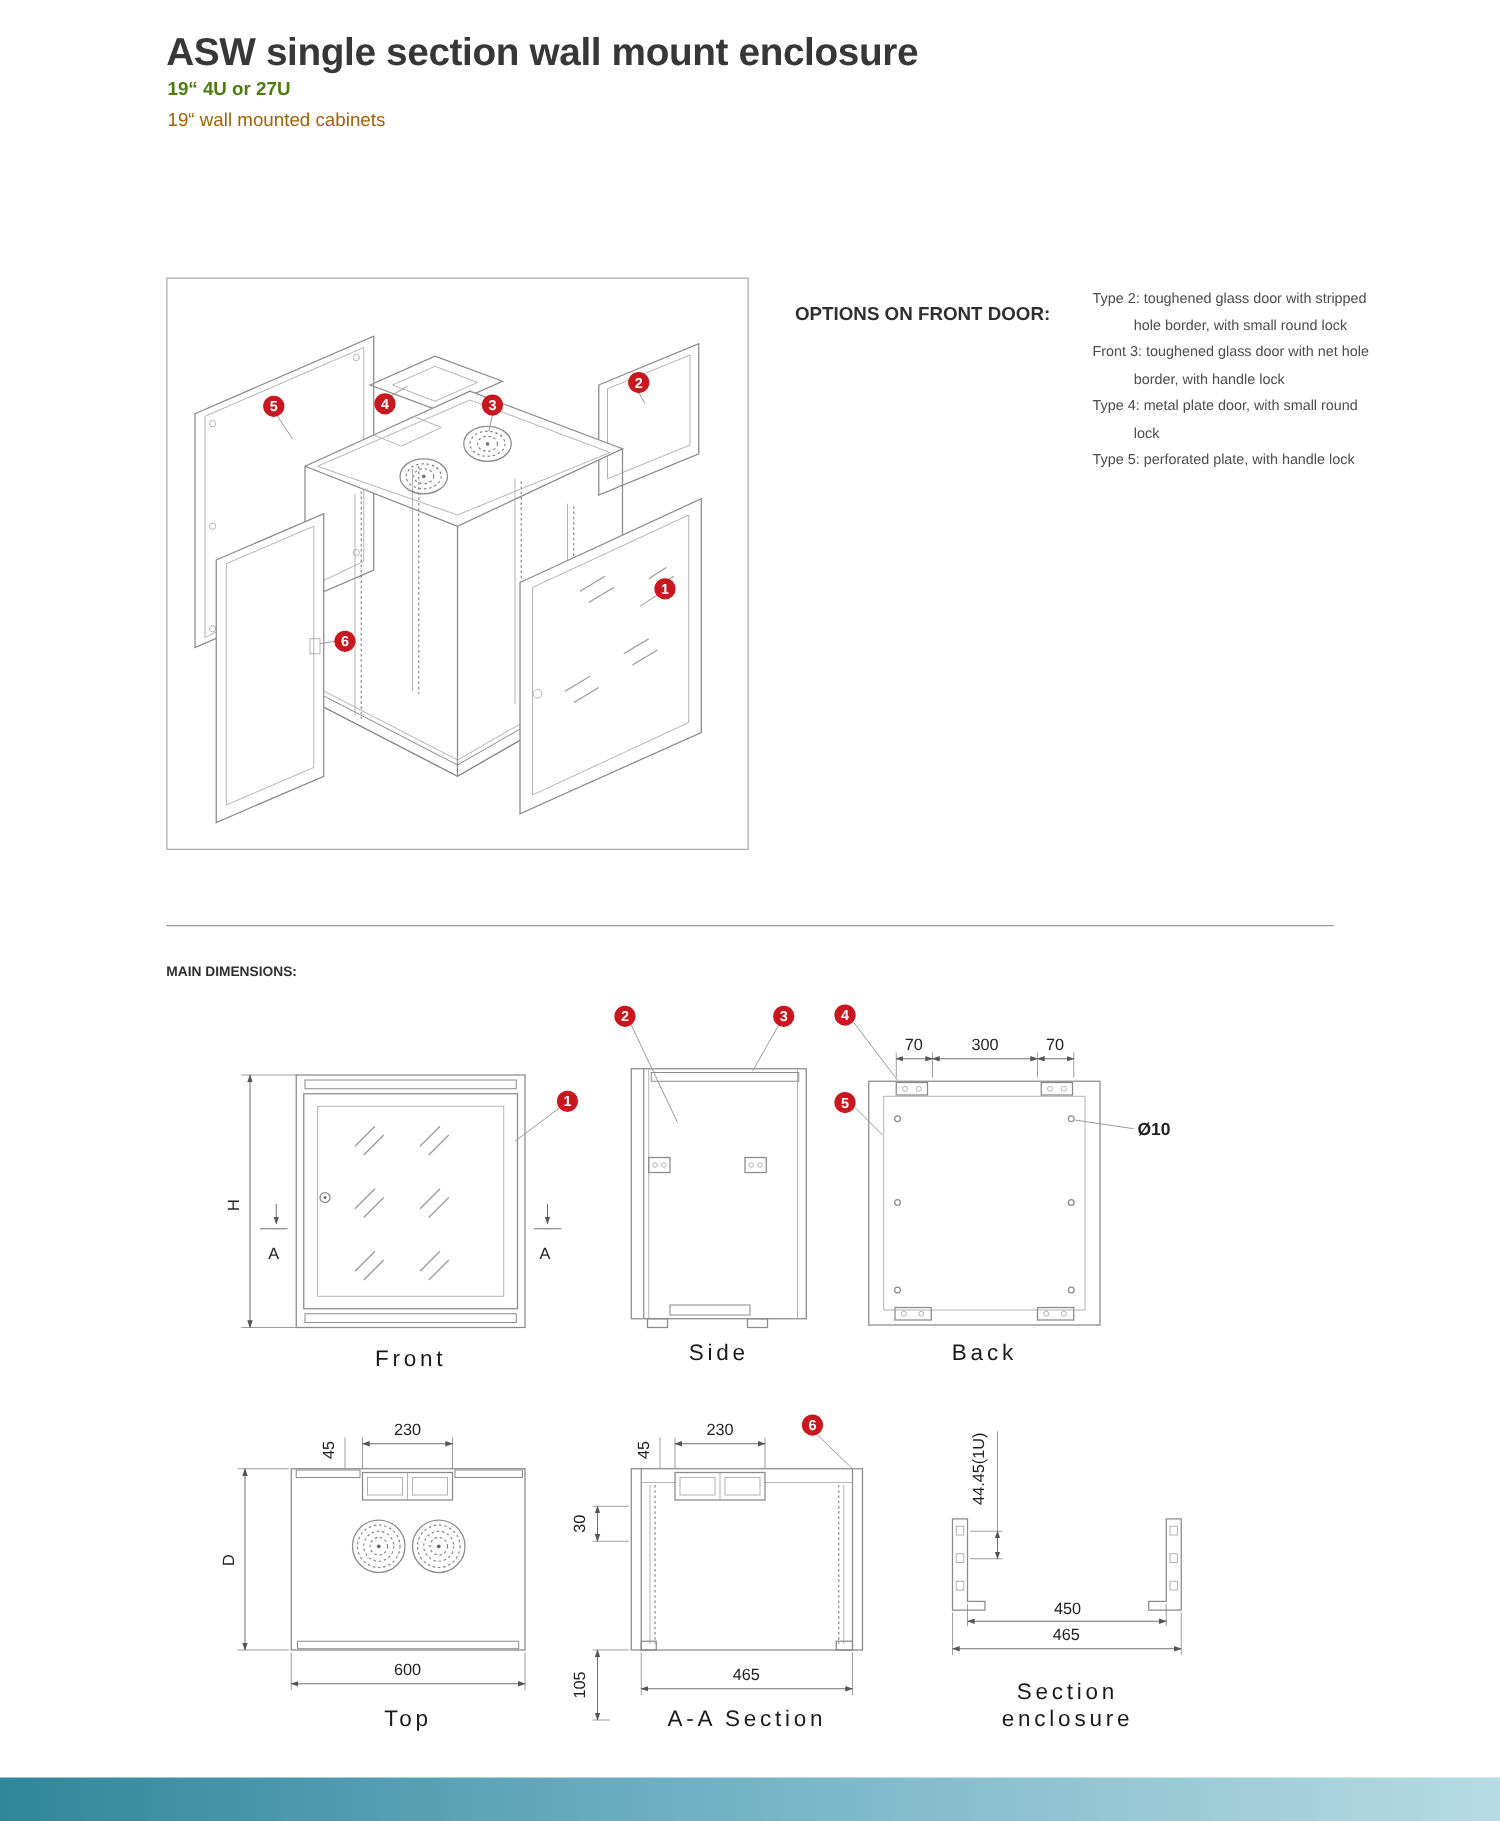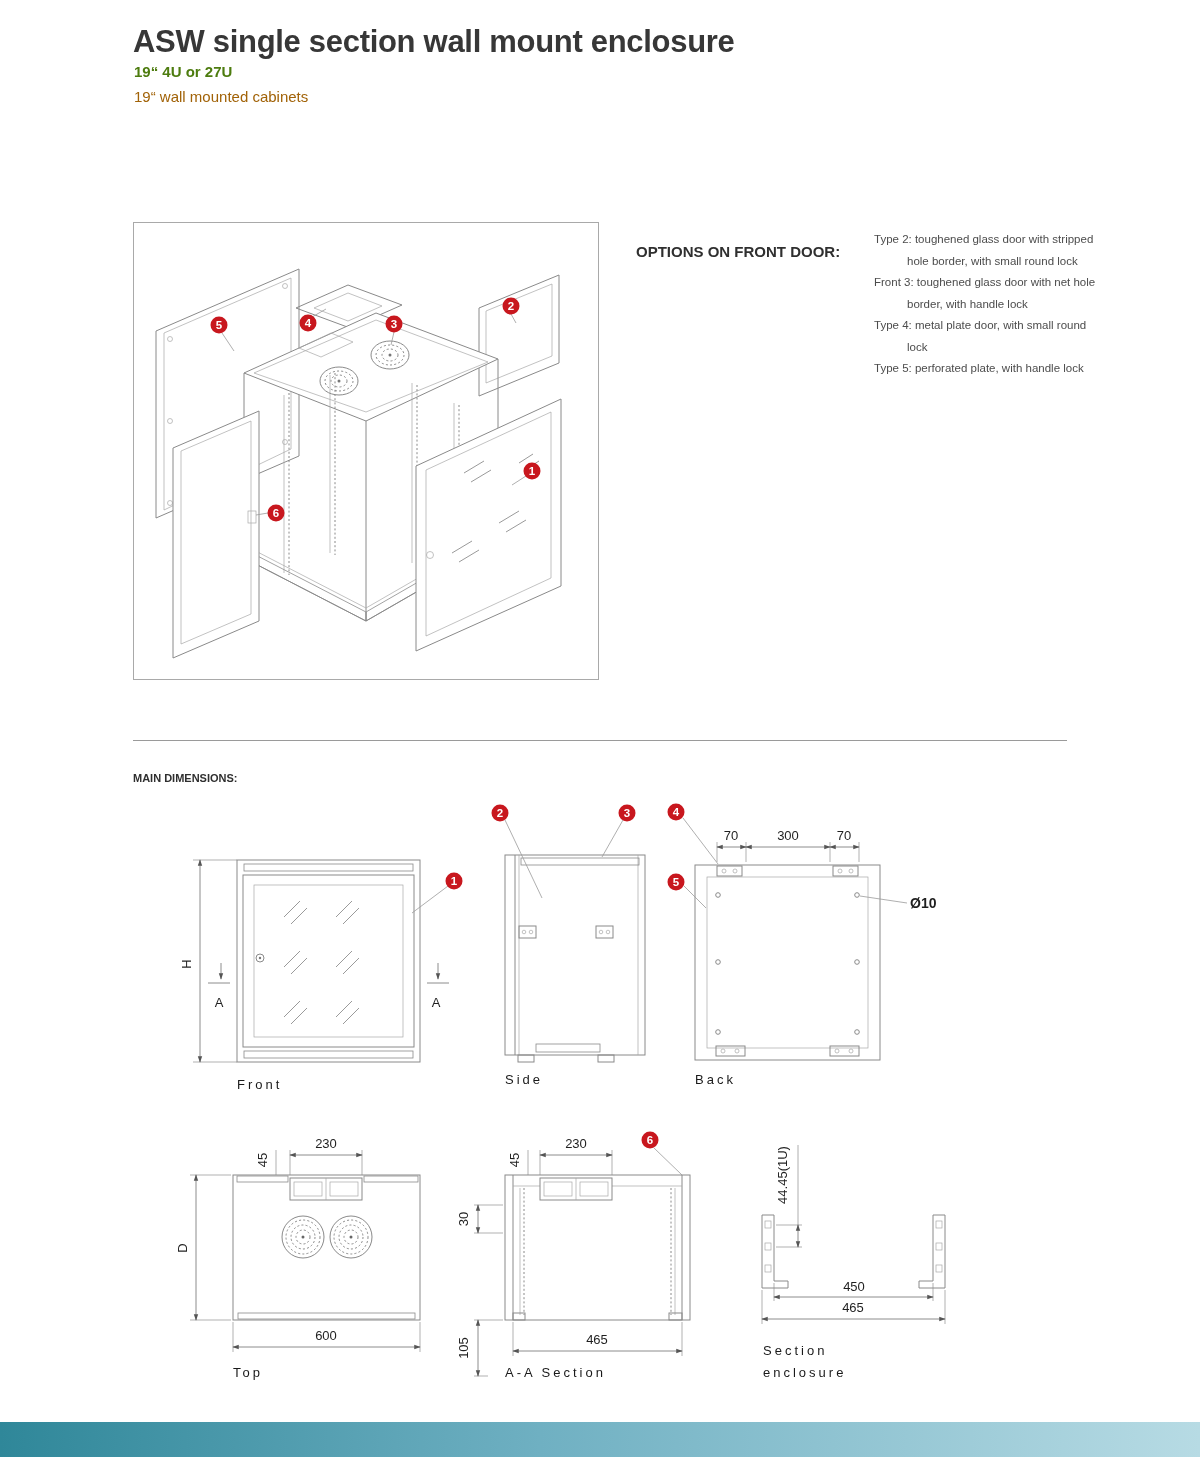--- a/index.html
+++ b/index.html
@@ -14,21 +14,21 @@
   .figure-box { position:absolute; left:133px; top:222px; width:466px; height:458px; border:1px solid #a9a9a9; }
 
   .options-heading { position:absolute; left:636px; top:232px; font-size:15px; font-weight:bold; color:#2f2f2f;margin-top:11px; }
   .options-list { position:absolute; left:874px; top:229px; width:250px; font-size:11.5px; color:#4c4c4c; }
   .opt { padding-left:33px; text-indent:-33px; white-space:pre-line; line-height:21.5px; }
 
   .divider { position:absolute; left:133px; top:740px; width:934px; height:1px; background:#9a9a9a; }
   .dims-heading { position:absolute; left:133px; top:772px; font-size:11px; font-weight:bold; color:#2f2f2f; }
 
   .view { position:absolute; }
-  .viewlabel { position:absolute; font-size:13px; letter-spacing:3px; color:#1a1a1a; }
+  .viewlabel { position:absolute; font-size:18px; letter-spacing:3px; color:#1a1a1a; text-align:center; }
 
   .footer-bar { position:absolute; left:0; top:1422px; width:1200px; height:35px;
     background:linear-gradient(90deg, var(--footer-start,#2f8799) 0%, #6fb0c2 45%, var(--footer-end,#b7dbe4) 100%); }
 
   svg { display:block; overflow:visible; }
   .ln   { stroke:#8a8a8a; fill:none; stroke-width:1; }
   .lnw  { stroke:#8a8a8a; fill:#ffffff; stroke-width:1; }
   .thin { stroke:#a8a8a8; fill:none; stroke-width:0.7; }
   .dim  { stroke:#6f6f6f; fill:none; stroke-width:0.8; }
   .ext  { stroke:#8f8f8f; fill:none; stroke-width:0.7; }

